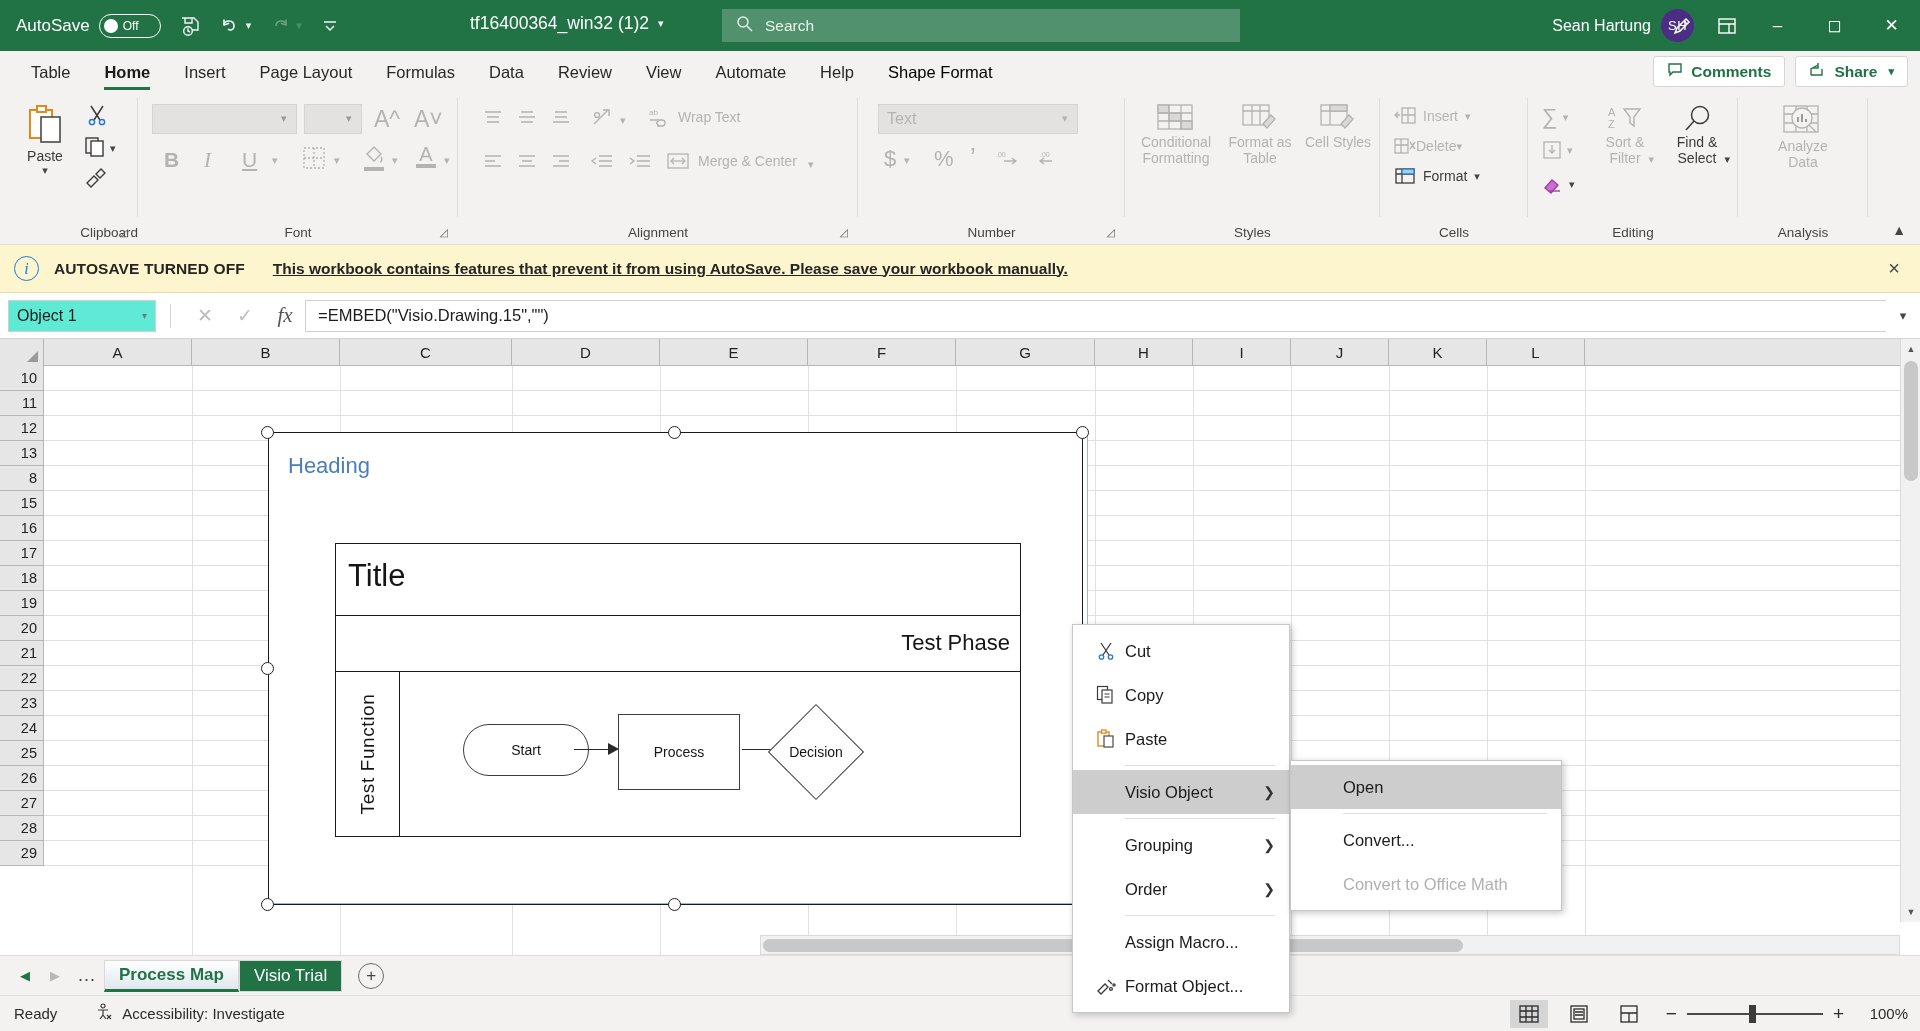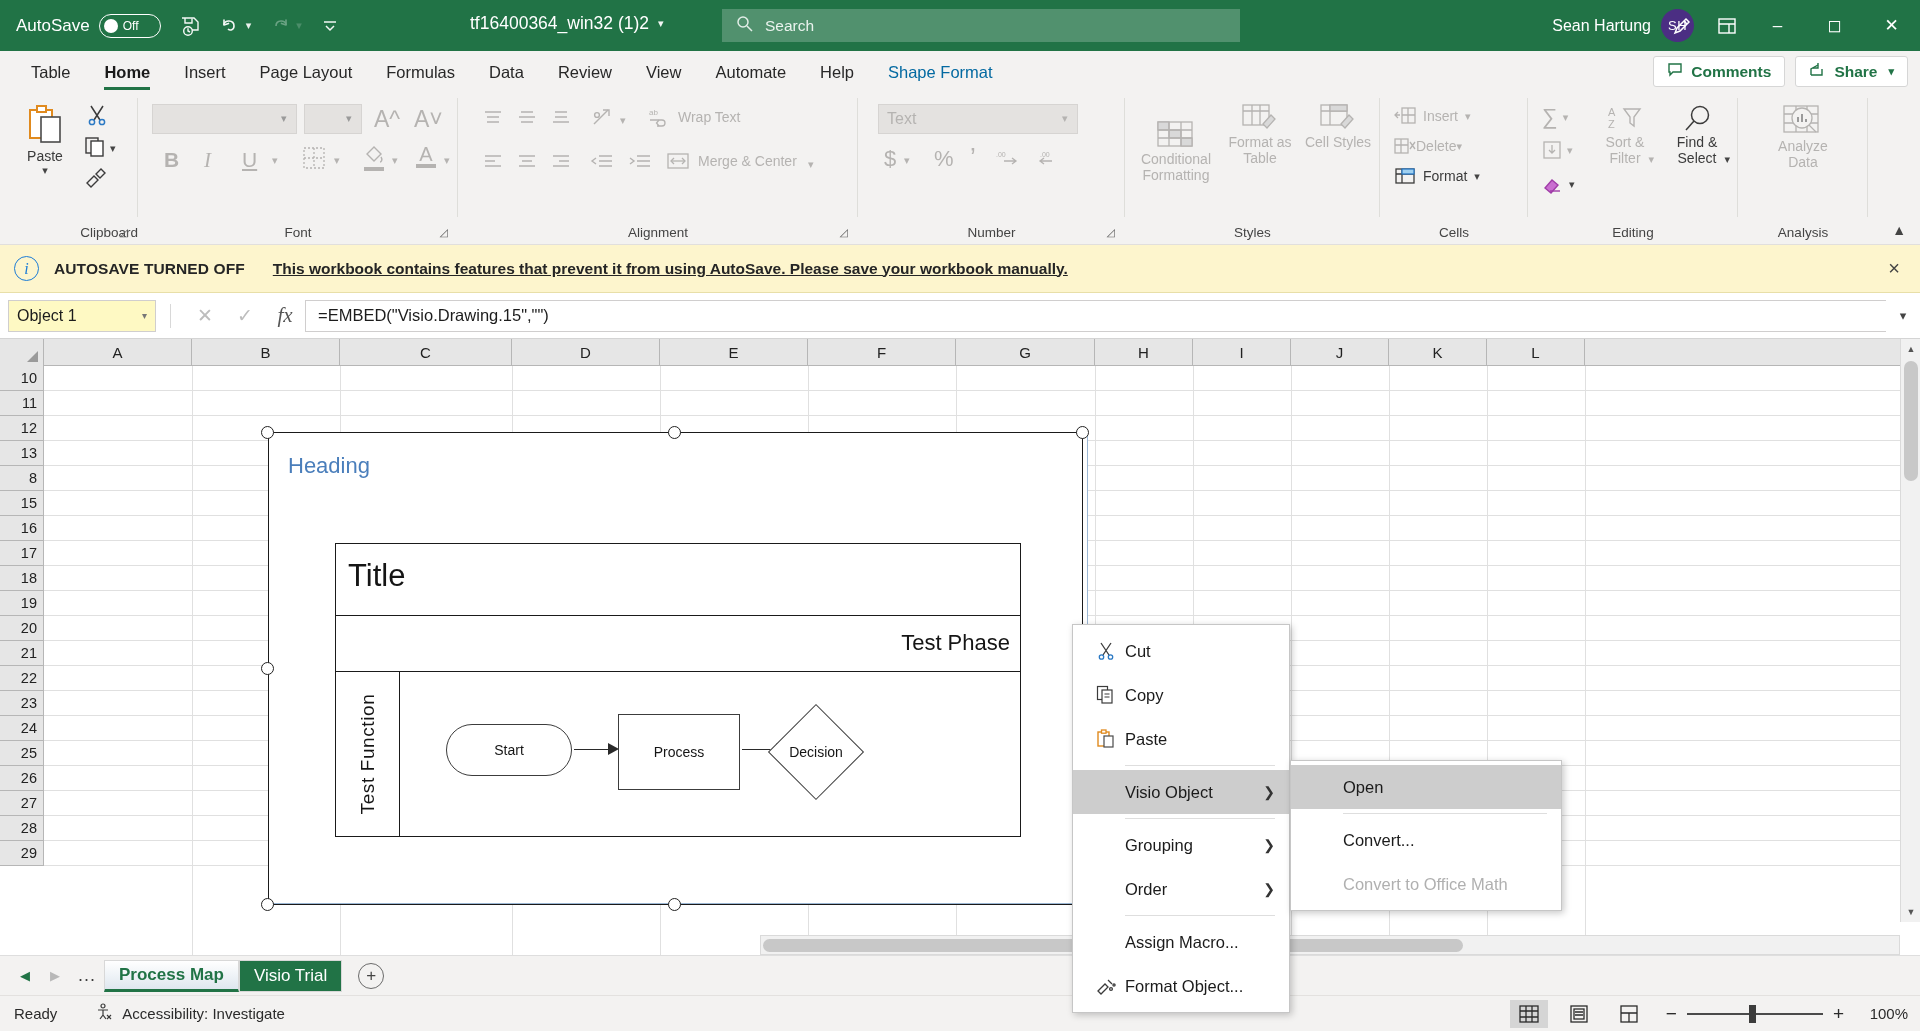--- a/index.html
+++ b/index.html
@@ -66,21 +66,21 @@
   }
   .tab {
     padding: 0 17px; height: 36px; line-height: 36px; font-size: 16.5px;
     color: #282828; position: relative; white-space: nowrap;
   }
   .tab.active { font-weight: bold; color: #1a1a1a; }
   .tab.active::after {
     content: ""; position: absolute; left: 17px; right: 17px; bottom: 0;
     height: 3px; background: #217346;
   }
-  .tab.contextual { color: #0369a1; }
+  .tab.contextual { color: #000000; }
   .tab-right { position: absolute; right: 12px; bottom: 3px; display: flex; gap: 10px; }
   .pillbtn {
     height: 31px; padding: 0 13px; border: 1px solid #d6d6d6; background: #fff;
     color: #217346; font-size: 15.5px; font-weight: bold; display: flex;
     align-items: center; gap: 8px; border-radius: 3px;
   }
 
   
   .ribbon {
     position: absolute; top: 90px; left: 0; width: 1920px; height: 155px;
@@ -120,21 +120,21 @@
   .msgbar .x { position: absolute; right: 20px; font-size: 20px; color: #444; }
 
   
   .fbar {
     position: absolute; top: 293px; left: 0; width: 1920px; height: 46px;
     background: #ffffff; display: flex; align-items: center;
     border-bottom: 1px solid #d4d4d4;
   }
   .namebox {
     margin-left: 8px; width: 148px; height: 32px; border: 1px solid #d0cece;
-    background: #fef9c3; display: flex; align-items: center; padding: 0 8px;
+    background: #5eead4; display: flex; align-items: center; padding: 0 8px;
     font-size: 16px; color: #1c1c1c; justify-content: space-between;
   }
   .fb-sep { width: 1px; height: 24px; background: #d8d8d8; margin: 0 14px; }
   .fb-ico { width: 40px; text-align: center; font-size: 19px; color: #bdbdbd; }
   .fb-ico.fx { color: #555; font-family: "Liberation Serif", serif; font-style: italic; font-size: 21px; }
   .finput {
     flex: 1; height: 32px; border: 1px solid #d0cece; border-right: none;
     background: #fff; display: flex; align-items: center; padding-left: 12px;
     font-size: 16.5px; color: #1c1c1c; margin-right: 0;
   }
@@ -196,21 +196,21 @@
   .cff .phaserow { position: absolute; left: 0; top: 72px; width: 100%; height: 56px; border-bottom: 1.5px solid #1a1a1a; }
   .cff .phaserow span { position: absolute; right: 10px; top: 14px; font-size: 22px; color: #151515; }
   .cff .lane { position: absolute; left: 0; top: 128px; width: 100%; height: 164px; }
   .cff .laneband { position: absolute; left: 0; top: 0; width: 64px; height: 100%; border-right: 1.5px solid #1a1a1a; }
   .cff .laneband span {
     position: absolute; left: 50%; top: 50%; transform: translate(-50%,-50%) rotate(-90deg);
     white-space: nowrap; font-size: 19px; letter-spacing: .6px; color: #151515;
   }
   .shape { position: absolute; display: flex; align-items: center; justify-content: center;
            font-size: 14px; color: #151515; border: 1.3px solid #3c3c3c; background: #fff; }
-  .sh-start { left: 110px; top: 52px; width: 126px; height: 52px; border-radius: 26px; }
+  .sh-start { left: 127px; top: 52px; width: 126px; height: 52px; border-radius: 26px; }
   .sh-proc { left: 282px; top: 42px; width: 122px; height: 76px; }
   .arrowline { position: absolute; height: 1.4px; background: #2a2a2a; }
   .arrowhead {
     position: absolute; width: 0; height: 0;
     border-top: 6px solid transparent; border-bottom: 6px solid transparent;
     border-left: 11px solid #2a2a2a;
   }
   .diamond { position: absolute; left: 432px; top: 32px; width: 96px; height: 96px; }
   .diamond .dshape {
     position: absolute; left: 50%; top: 50%; width: 68px; height: 68px;
@@ -577,21 +577,21 @@
           <text x="6" y="9" font-size="7" fill="#b5b3b1" stroke="none">.00</text>
             <path d="M6 13h12M10 10l-4 3 4 3"></path>
         </svg>
       </div>
       <div class="glabel">Number</div>
       <div class="dlg" style="right:10px">◿</div>
       <div class="gdiv"></div>
     </div>
 
     <div class="rgroup" style="left:1125px;width:255px">
-      <div class="icon-btn" style="left:10px;top:29px;width:82px">
+      <div class="icon-btn" style="left:10px;top:12px;width:82px">
         <svg width="40" height="32" viewBox="0 0 40 32" fill="none" stroke="#b5b3b1" stroke-width="1.3">
           <rect x="2" y="3" width="34" height="24"></rect>
             <rect x="2" y="3" width="11" height="8" fill="#d9d9d9"></rect>
           <rect x="13" y="11" width="12" height="8" fill="#d9d9d9"></rect>
             <rect x="25" y="19" width="11" height="8" fill="#d9d9d9"></rect>
           <path d="M13 3v24M25 3v24M2 11h34M2 19h34"></path>
         </svg>
         <span class="lbl dis">Conditional Formatting</span>
       </div>
       <div class="icon-btn" style="left:96px;top:12px;width:78px">

